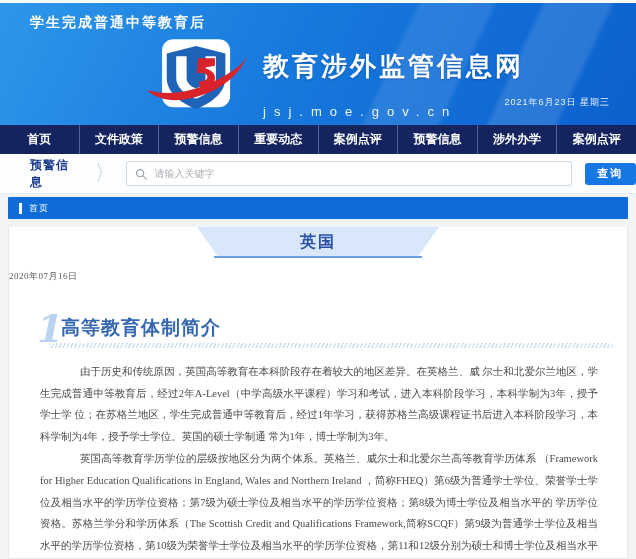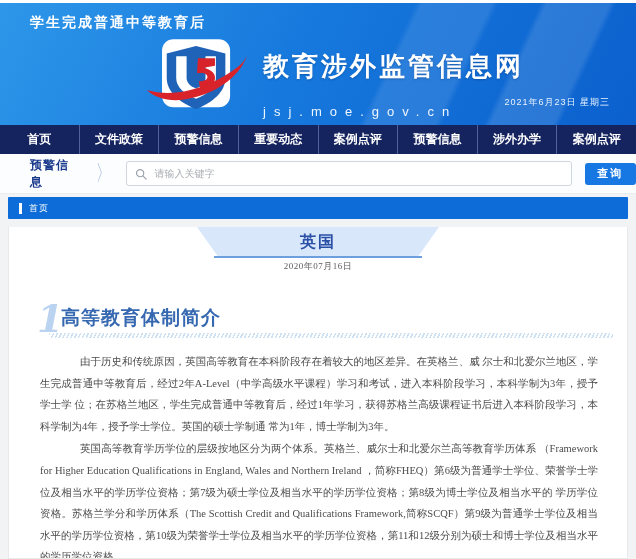--- a/index.html
+++ b/index.html
@@ -87,21 +87,21 @@
   }
   .trapezoid {
     width:242px; height:29px; margin:0 auto;
     background:#d9e7fb;
     clip-path:polygon(0 0,100% 0,91.5% 100%,8.5% 100%);
     text-align:center; line-height:29px;
     font-size:16px; font-weight:700; color:#2a4fa6; letter-spacing:2px;
   }
   .title-underline { width:208px; height:2px; background:#6d9ede; margin:0 auto; }
   .article-date {
-    margin-top:2px; text-align:center;
+    margin-top:12px; 
     font-size:9px; color:#5c5c5c; letter-spacing:0.5px;
     font-family:"Liberation Serif","DejaVu Serif",serif;
   }
   .section-head { position:relative; margin:30px 16px 0 28px; height:30px; }
   .sec-num {
     position:absolute; left:0; top:-7px;
     font-family:"DejaVu Serif","Liberation Serif",serif;
     font-style:italic; font-weight:bold; font-size:38px; color:#b9d3f1;
   }
   .sec-title {

